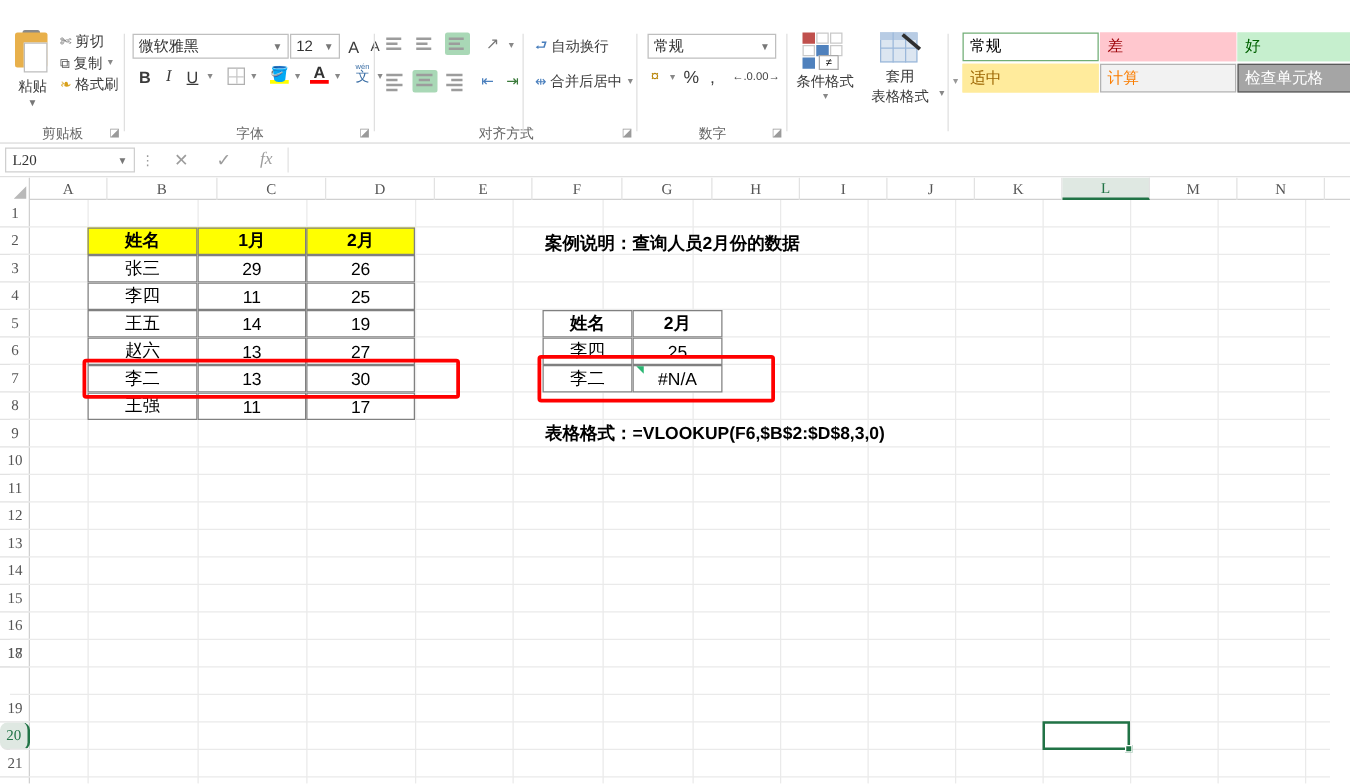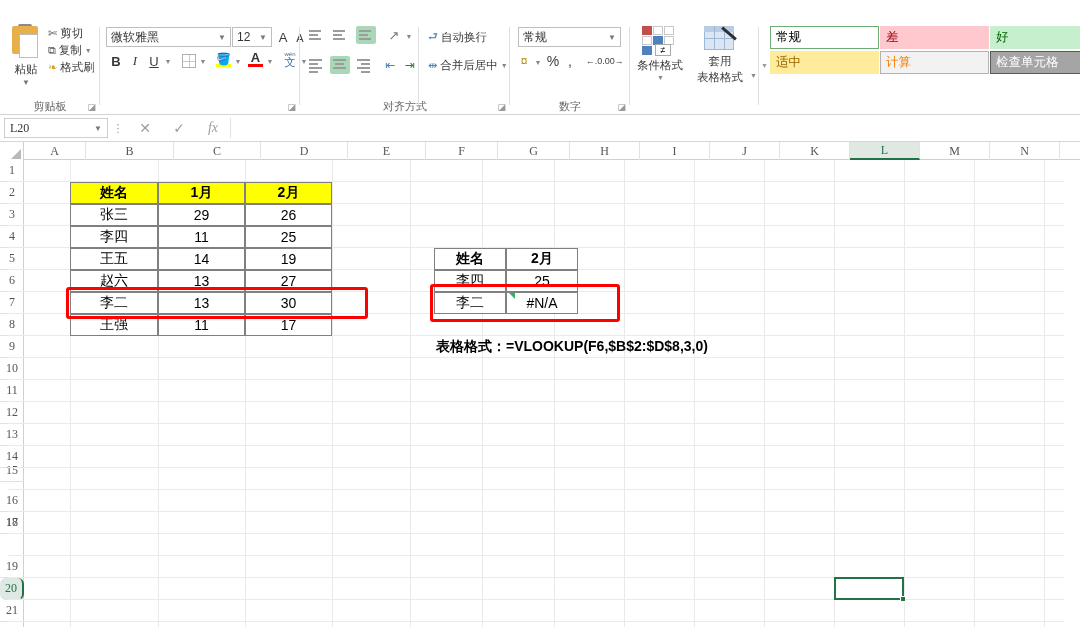--- a/index.html
+++ b/index.html
@@ -235,20 +235,21 @@
         <div style="width:15px; height:3px; background:#ff0000;"></div>
       </div>
       <div class="sqbtn" style="left:165px; top:33px; width:10px; height:12px; font-size:7px; color:#888;">▼</div>
 
       <div style="position:absolute; left:182px; top:29px; text-align:center; width:16px;">
         <div style="font-size:6px; color:#3a6ea5; line-height:6px;">wén</div>
         <div style="font-size:11px; color:#3a6ea5; line-height:11px;">文</div>
       </div>
       <div class="sqbtn" style="left:199px; top:33px; width:10px; height:12px; font-size:7px; color:#888;">▼</div>
 
+      <div class="grp-label" style="left:0;">字体</div>
       <div class="dlg">◪</div>
       <div class="grp-sep" style="left:199px;"></div>
     </div>
 
     <div class="grp" style="left:300px; width:210px;">
       <div class="align-ico" style="position:absolute;left:8px;top:6px;">
         <b style="top:2px;width:12px"></b>
           <b style="top:6px;width:9px"></b>
           <b style="top:10px;width:12px"></b>
       </div>
@@ -397,21 +398,21 @@
       <div class="rh" style="top:88px;">5</div>
       <div class="rh" style="top:110px;">6</div>
       <div class="rh" style="top:132px;">7</div>
       <div class="rh" style="top:154px;">8</div>
       <div class="rh" style="top:176px;">9</div>
       <div class="rh" style="top:198px;">10</div>
       <div class="rh" style="top:220px;">11</div>
       <div class="rh" style="top:242px;">12</div>
       <div class="rh" style="top:264px;">13</div>
       <div class="rh" style="top:286px;">14</div>
-      <div class="rh" style="top:300px;">15</div>
+      <div class="rh" style="top:308px;">15</div>
       <div class="rh" style="top:330px;">16</div>
       <div class="rh" style="top:352px;">17</div>
       <div class="rh" style="top:352px;">18</div>
       <div class="rh" style="top:396px;">19</div>
       <div class="rh sel" style="top:418px;border-radius:6px;">20</div>
       <div class="rh" style="top:440px;">21</div>
     </div>
 
     <div class="cells">
 
@@ -475,20 +476,21 @@
       <div class="tblcell" style="left:62px;  top:132px; width:88px;">李二</div>
       <div class="tblcell" style="left:150px; top:132px; width:87px;">13</div>
       <div class="tblcell" style="left:237px; top:132px; width:87px;">30</div>
 
       <div class="tblcell" style="left:62px;  top:154px; width:88px;">王强</div>
       <div class="tblcell" style="left:150px; top:154px; width:87px;">11</div>
       <div class="tblcell" style="left:237px; top:154px; width:87px;">17</div>
 
       <div class="redbox" style="left:58px; top:127px; width:302px; height:32px;"></div>
 
+      <div class="note-text" style="left:428px; top:26px;">案例说明：查询人员2月份的数据</div>
 
       <div class="tblcell bold" style="left:426px; top:88px;  width:72px;">姓名</div>
       <div class="tblcell bold" style="left:498px; top:88px;  width:72px;">2月</div>
 
       <div class="tblcell" style="left:426px; top:110px; width:72px;">李四</div>
       <div class="tblcell" style="left:498px; top:110px; width:72px;">25</div>
 
       <div class="tblcell" style="left:426px; top:132px; width:72px;">李二</div>
       <div class="tblcell" style="left:498px; top:132px; width:72px;">#N/A</div>
       <div class="notemark" style="left:501px; top:133px;"></div>

